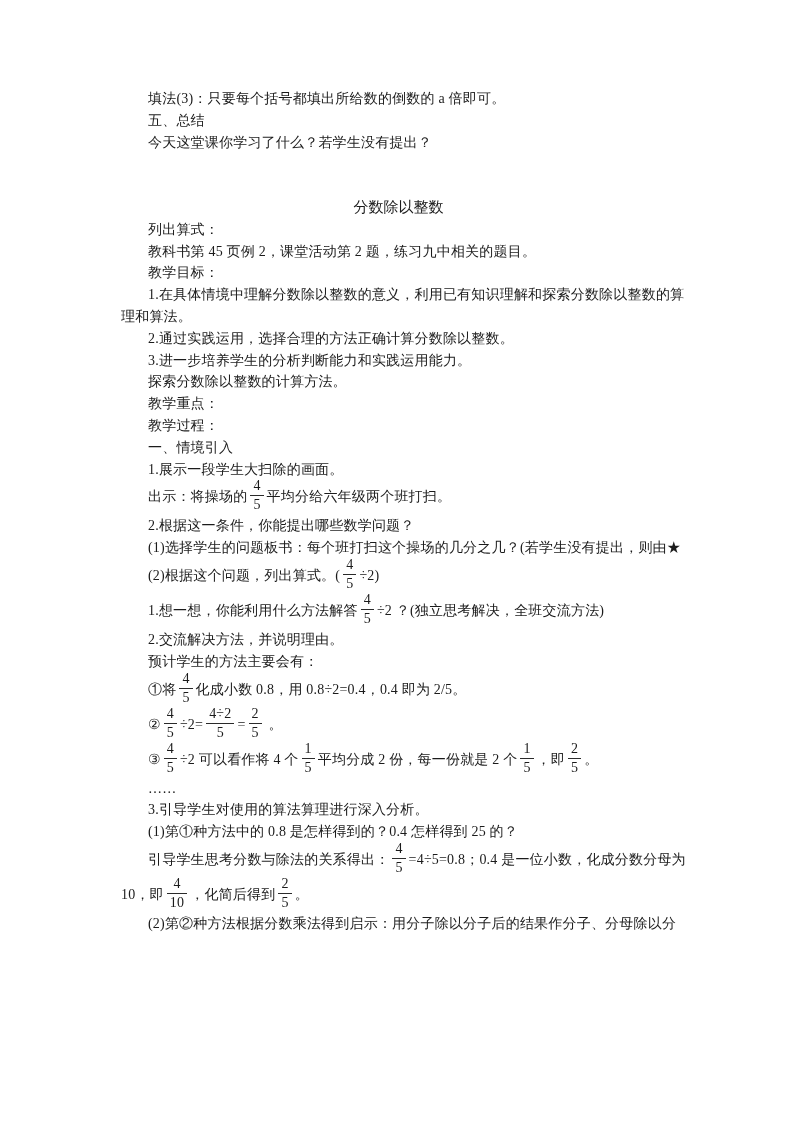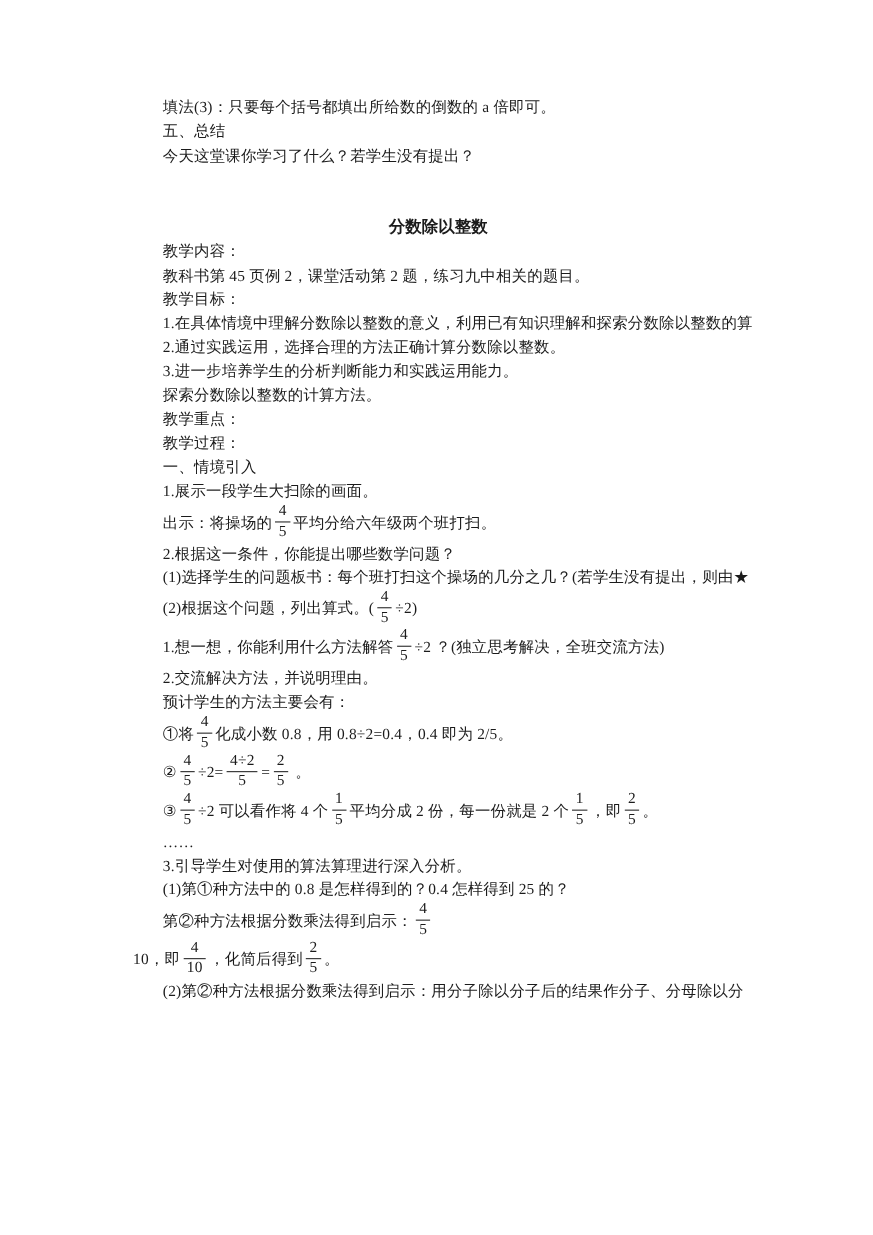--- a/index.html
+++ b/index.html
@@ -19,21 +19,21 @@
     line-height:21.8px;
     white-space:nowrap;
     letter-spacing:0.2px;
   }
   .line.indent{text-indent:27px;}
   .line.blank{height:21.8px;}
   .title-line{
     margin:0;
     line-height:21.8px;
     text-align:center;
-    font-weight:bold;
+    font-weight:normal;
     font-size:15px;
     white-space:nowrap;
   }
   .frac{
     display:inline-block;
     vertical-align:middle;
     text-align:center;
     margin:0 3px;
     text-indent:0;
     position:relative;
@@ -55,41 +55,42 @@
 <body>
 
 <div class="page">
   <div id="doc-body">
       <p class="line indent"><span>填法(3)：只要每个括号都填出所给数的倒数的 a 倍即可。</span></p>
       <p class="line indent"><span>五、总结</span></p>
       <p class="line indent"><span>今天这堂课你学习了什么？若学生没有提出？</span></p>
       <p class="line blank"></p>
       <p class="line blank"></p>
       <p class="title-line"><span>分数除以整数</span></p>
-      <p class="line indent"><span>教学内容：</span></p>
+      <p class="line indent"><span>列出算式：</span></p>
       <p class="line indent"><span>教科书第 45 页例 2，课堂活动第 2 题，练习九中相关的题目。</span></p>
       <p class="line indent"><span>教学目标：</span></p>
       <p class="line indent"><span>1.在具体情境中理解分数除以整数的意义，利用已有知识理解和探索分数除以整数的算</span></p>
+      <p class="line"><span>理和算法。</span></p>
       <p class="line indent"><span>2.通过实践运用，选择合理的方法正确计算分数除以整数。</span></p>
       <p class="line indent"><span>3.进一步培养学生的分析判断能力和实践运用能力。</span></p>
       <p class="line indent"><span>探索分数除以整数的计算方法。</span></p>
       <p class="line indent"><span>教学重点：</span></p>
       <p class="line indent"><span>教学过程：</span></p>
       <p class="line indent"><span>一、情境引入</span></p>
       <p class="line indent"><span>1.展示一段学生大扫除的画面。</span></p>
       <p class="line indent"><span>出示：将操场的</span><span class="frac"><span class="num">4</span><span class="den">5</span></span><span>平均分给六年级两个班打扫。</span></p>
       <p class="line indent"><span>2.根据这一条件，你能提出哪些数学问题？</span></p>
       <p class="line indent"><span>(1)选择学生的问题板书：每个班打扫这个操场的几分之几？(若学生没有提出，则由★</span></p>
       <p class="line indent"><span>(2)根据这个问题，列出算式。(</span><span class="frac"><span class="num">4</span><span class="den">5</span></span><span>÷2)</span></p>
       <p class="line indent"><span>1.想一想，你能利用什么方法解答</span><span class="frac"><span class="num">4</span><span class="den">5</span></span><span>÷2 ？(独立思考解决，全班交流方法)</span></p>
       <p class="line indent"><span>2.交流解决方法，并说明理由。</span></p>
       <p class="line indent"><span>预计学生的方法主要会有：</span></p>
       <p class="line indent"><span>①将</span><span class="frac"><span class="num">4</span><span class="den">5</span></span><span>化成小数 0.8，用 0.8÷2=0.4，0.4 即为 2/5。</span></p>
       <p class="line indent"><span>②</span><span class="frac"><span class="num">4</span><span class="den">5</span></span><span>÷2=</span><span class="frac"><span class="num">4÷2</span><span class="den">5</span></span><span>=</span><span class="frac"><span class="num">2</span><span class="den">5</span></span><span> 。</span></p>
       <p class="line indent"><span>③</span><span class="frac"><span class="num">4</span><span class="den">5</span></span><span>÷2 可以看作将 4 个</span><span class="frac"><span class="num">1</span><span class="den">5</span></span><span>平均分成 2 份，每一份就是 2 个</span><span class="frac"><span class="num">1</span><span class="den">5</span></span><span>，即</span><span class="frac"><span class="num">2</span><span class="den">5</span></span><span>。</span></p>
       <p class="line indent"><span>……</span></p>
       <p class="line indent"><span>3.引导学生对使用的算法算理进行深入分析。</span></p>
       <p class="line indent"><span>(1)第①种方法中的 0.8 是怎样得到的？0.4 怎样得到 25 的？</span></p>
-      <p class="line indent"><span>第②种方法根据分数乘法得到启示：</span><span class="frac"><span class="num">4</span><span class="den">5</span></span></p>
+      <p class="line indent"><span>引导学生思考分数与除法的关系得出：</span><span class="frac"><span class="num">4</span><span class="den">5</span></span><span>=4÷5=0.8；0.4 是一位小数，化成分数分母为</span></p>
       <p class="line"><span>10，即</span><span class="frac"><span class="num">4</span><span class="den">10</span></span><span>，化简后得到</span><span class="frac"><span class="num">2</span><span class="den">5</span></span><span>。</span></p>
       <p class="line indent"><span>(2)第②种方法根据分数乘法得到启示：用分子除以分子后的结果作分子、分母除以分</span></p>
     </div>
 </div>
 
 </body></html>

